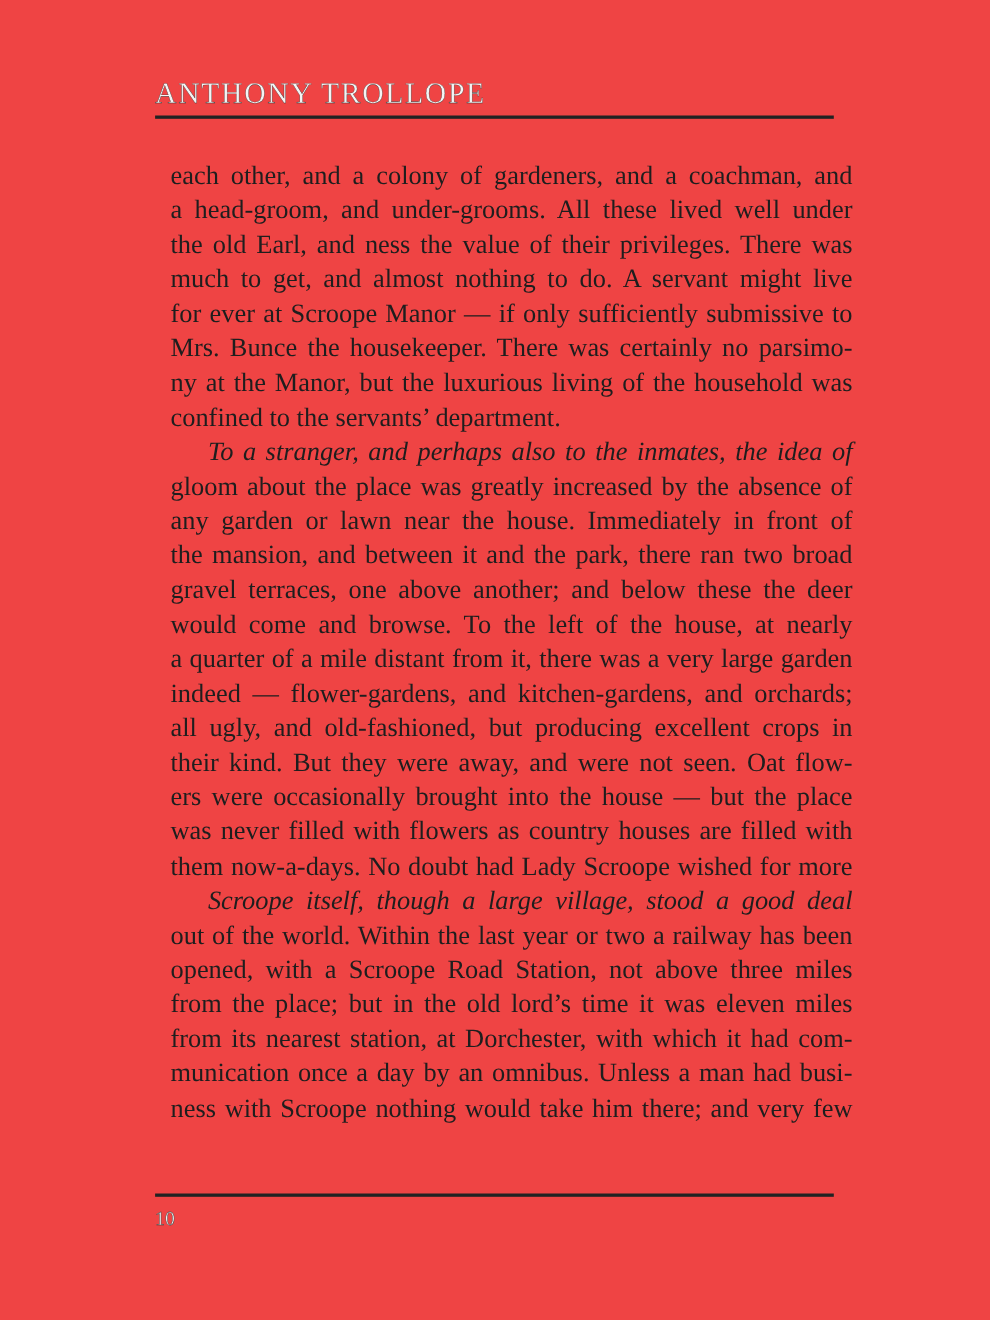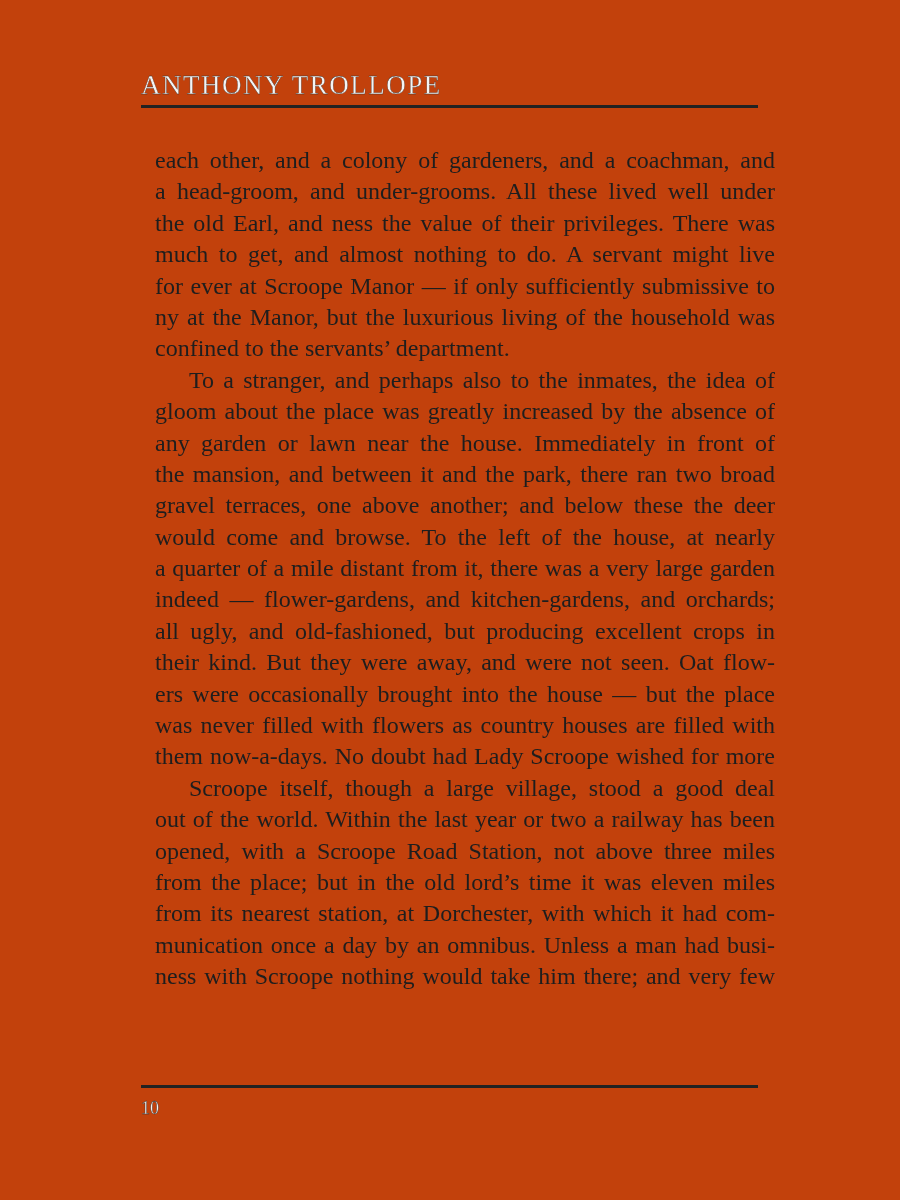--- a/index.html
+++ b/index.html
@@ -1,36 +1,36 @@
 <!DOCTYPE html>
 <html><head>
 <meta charset="utf-8">
 <style>
   html, body { margin: 0; padding: 0; background: #ffffff; }
   body { width: 900px; height: 1200px; position: relative; overflow: hidden; }
-  .page { position: absolute; left: 0; top: 0; width: 900px; height: 1200px; background: #c2410c; }
+  .page { position: absolute; left: 0; top: 0; width: 900px; height: 1200px; background: #ef4444; }
   .header-title {
     position: absolute; left: 141px; top: 70px;
     font-family: "Liberation Serif", serif; font-size: 27px; letter-spacing: 1.5px;
     color: #444; font-weight: normal;
     -webkit-text-stroke: 0.3px #333; color: #f4f4f4;
   }
   .rule { position: absolute; left: 141px; width: 617px; height: 3px; background: #222; }
   .rule.top { top: 105px; }
   .rule.bottom { top: 1085px; }
   .body-text {
     position: absolute; left: 155px; top: 145px; width: 620px;
     font-family: "Liberation Serif", serif; font-size: 24px; color: #1e1e1e;
   }
   .line {
     height: 31.4px; line-height: 31.4px; white-space: nowrap;
     text-align: justify; text-align-last: justify;
   }
   .line.last { text-align-last: left; }
-  .line.indent { padding-left: 34px; }
+  .line.indent { padding-left: 34px; font-style: italic; }
   .folio {
     position: absolute; left: 141px; top: 1098px;
     font-family: "Liberation Serif", serif; font-size: 18px; color: #f4f4f4;
     -webkit-text-stroke: 0.4px #333;
   }
 </style>
 </head>
 <body>
 
 <div class="page">
@@ -38,20 +38,21 @@
   <div class="rule top"></div>
 
   <div class="body-text">
 
     <div>
       <div class="line">each other, and a colony of gardeners, and a coachman, and</div>
       <div class="line">a head-groom, and under-grooms. All these lived well under</div>
       <div class="line">the old Earl, and ness the value of their privileges. There was</div>
       <div class="line">much to get, and almost nothing to do. A servant might live</div>
       <div class="line">for ever at Scroope Manor — if only sufficiently submissive to</div>
+      <div class="line">Mrs. Bunce the housekeeper. There was certainly no parsimo-</div>
       <div class="line">ny at the Manor, but the luxurious living of the household was</div>
       <div class="line last">confined to the servants’ department.</div>
     </div>
 
     <div>
       <div class="line indent">To a stranger, and perhaps also to the inmates, the idea of</div>
       <div class="line">gloom about the place was greatly increased by the absence of</div>
       <div class="line">any garden or lawn near the house. Immediately in front of</div>
       <div class="line">the mansion, and between it and the park, there ran two broad</div>
       <div class="line">gravel terraces, one above another; and below these the deer</div>

